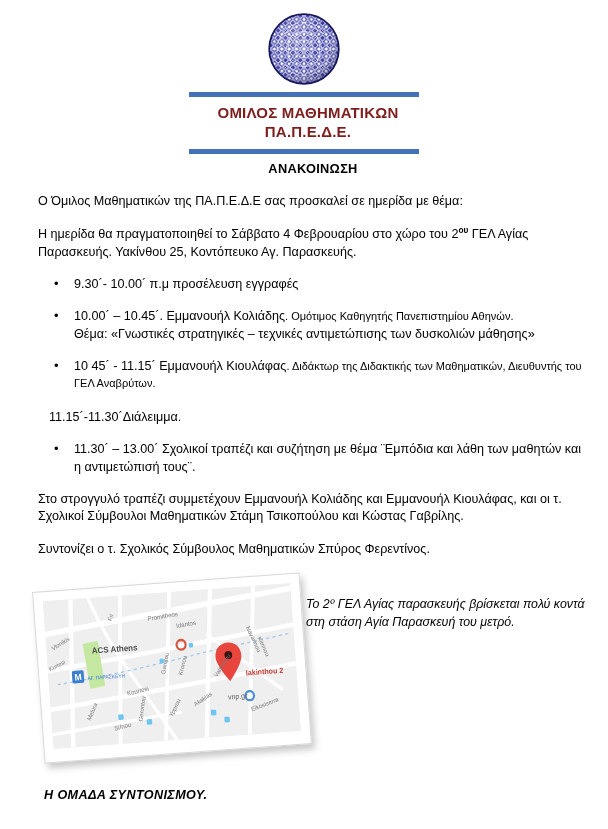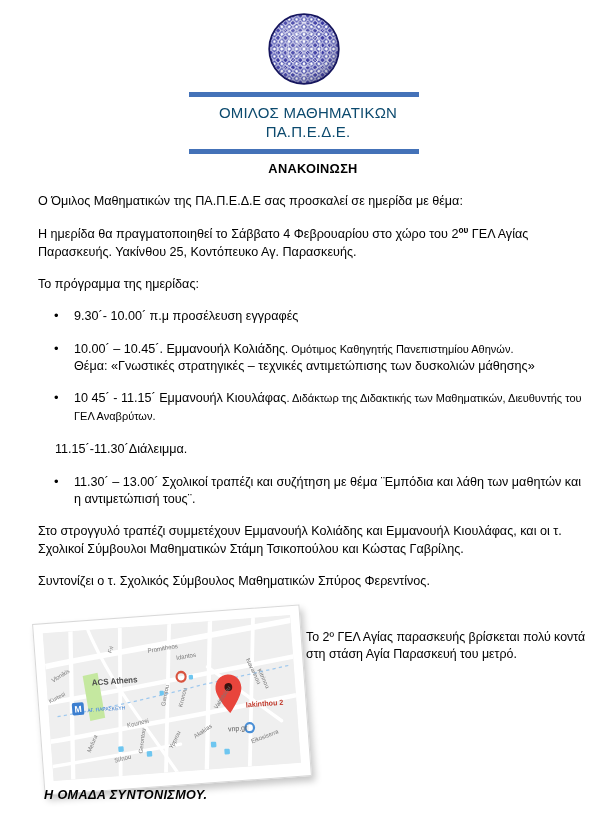--- a/index.html
+++ b/index.html
@@ -36,26 +36,26 @@
   }
   .rule {
     width: 230px;
     height: 5px;
     background: #4472b8;
     margin: 0 auto;
   }
   .rule-top { margin-top: 2px; }
   .rule-bottom { margin-top: 6px; }
   .org-name {
-    font-weight: normal;
+    font-weight: bold;
     font-size: 15px;
     line-height: 19px;
     letter-spacing: 0.2px;
     padding: 6px 0 2px 8px;
-    color: #0c4a6e;
+    color: #7f1d1d;
   }
   .org-name .line2 { display: block; }
 
   
   .doc {
     padding: 0 20px 0 38px;
     font-size: 12.6px;
     line-height: 1.38;
   }
   .notice-title {
@@ -99,21 +99,21 @@
     top: -1px;
     font-size: 13px;
     line-height: 1.38;
   }
   .small {
     font-size: 11px;
   }
   .theme-line { display: block; }
 
   .break-line {
-    margin: 16px 0 0 17px;
+    margin: 16px 0 0 11px;
   }
 
   
   .bottom-block {
     position: relative;
     margin-top: 18px;
     height: 190px;
   }
   .map-frame {
     position: absolute;
@@ -136,20 +136,21 @@
     overflow: hidden;
   }
   .map-svg { display: block; width: 100%; height: 100%; }
   .map-caption {
     position: absolute;
     left: 268px;
     top: 8px;
     width: 300px;
     font-size: 12.4px;
     line-height: 1.42;
+    font-style: italic;
   }
 
   .signature {
     position: absolute;
     left: 44px;
     bottom: 27px;
     font-weight: bold;
     font-style: italic;
     font-size: 12.6px;
     letter-spacing: 0.4px;
@@ -209,21 +210,20 @@
 
   <div class="notice-title">ΑΝΑΚΟΙΝΩΣΗ</div>
 
   <p class="para">Ο Όμιλος Μαθηματικών της ΠΑ.Π.Ε.Δ.Ε σας προσκαλεί σε ημερίδα με θέμα:</p>
 
 
   <p class="para">
     <span>Η ημερίδα θα πραγματοποιηθεί το </span><span class="b">Σάββατο 4 Φεβρουαρίου</span><span> στο χώρο του </span><span class="b">2</span><sup>ου</sup><span class="b"> ΓΕΛ Αγίας Παρασκευής</span><span>. Υακίνθου 25, Κοντόπευκο Αγ. Παρασκευής.</span>
   </p>
 
-  <p class="para">Το πρόγραμμα της ημερίδας:</p>
 
   <ul class="program">
 
     <li class="program-item">
       <span>9.30´- 10.00´</span><span> π.μ προσέλευση εγγραφές</span>
     </li>
 
     <li class="program-item">
       <span>10.00´ – 10.45´.</span><span class="b"> Εμμανουήλ Κολιάδης</span><span class="small">. Ομότιμος Καθηγητής Πανεπιστημίου Αθηνών.</span>
       <span class="theme-line">Θέμα: «Γνωστικές στρατηγικές – τεχνικές αντιμετώπισης των δυσκολιών μάθησης»</span>

